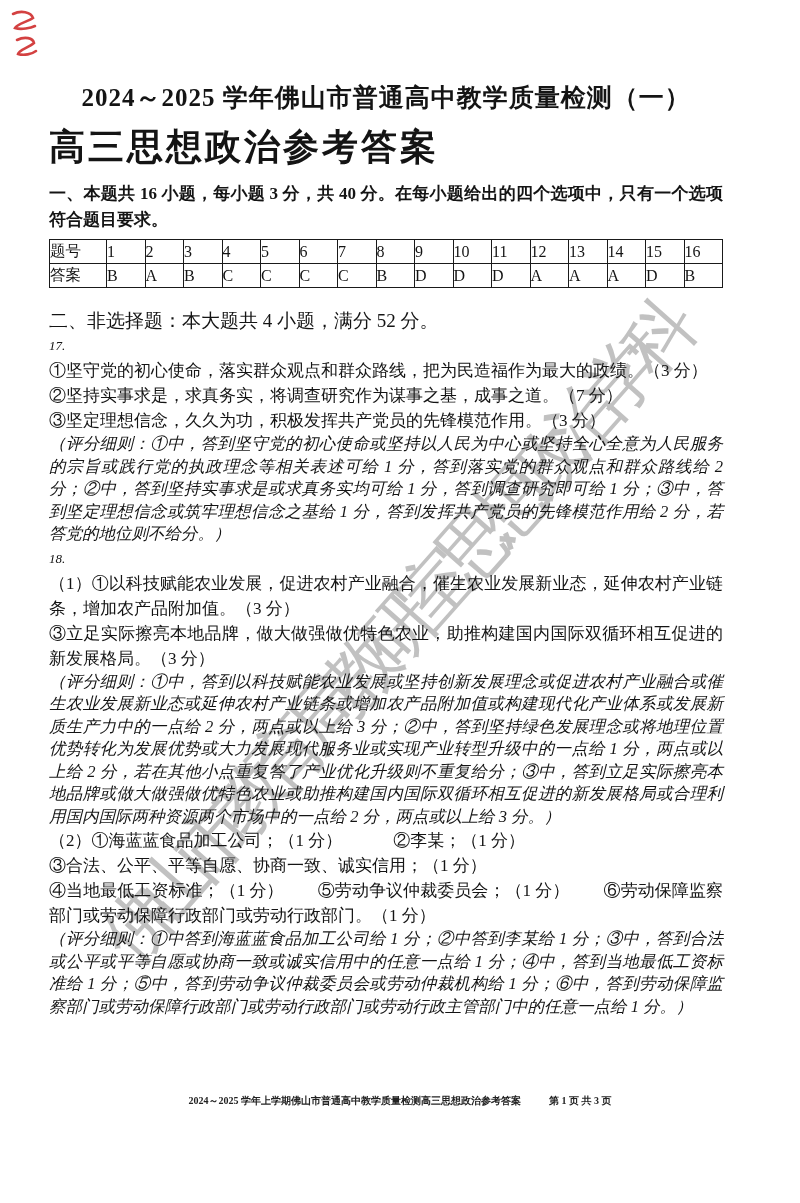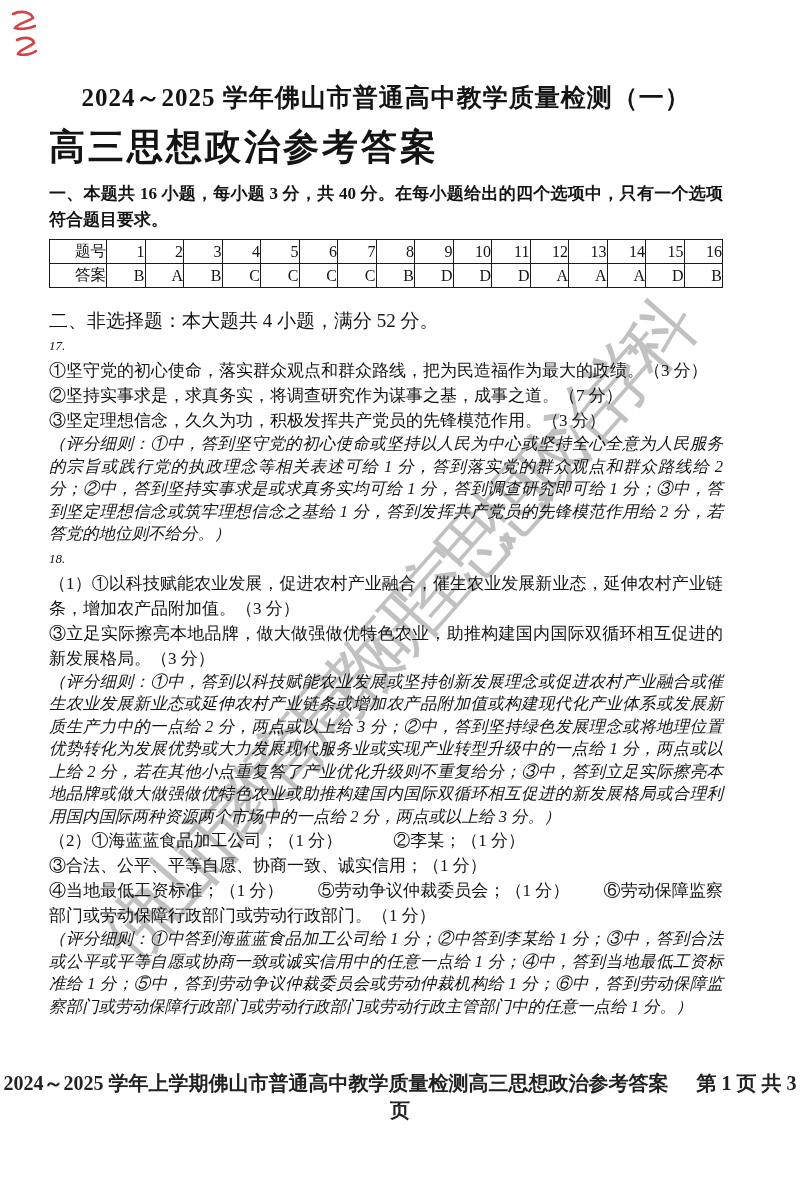--- a/index.html
+++ b/index.html
@@ -27,34 +27,34 @@
     font-family:"Liberation Sans","DejaVu Sans",sans-serif;
   }
   .intro{
     margin:12px 0 0;font-size:17px;font-weight:bold;line-height:26px;
     text-align:justify;
   }
   table.answers{
     border-collapse:collapse;table-layout:fixed;width:100%;margin-top:6px;
   }
   table.answers td{
-    border:1.4px solid #1a1a1a;height:23px;padding:0;text-align:right;
+    border:1.4px solid #1a1a1a;height:23px;padding:0;text-align:left;
     vertical-align:middle;font-size:16px;
   }
   table.answers td.head{width:56px;font-size:15.5px;}
   .sec2{margin:20px 0 0;font-size:19px;font-weight:normal;line-height:25px;}
   .qnum{margin:0;font-size:13px;line-height:25px;font-style:italic;}
   .pt{margin:0;font-size:17px;line-height:25px;text-align:justify;}
   .rubric{
     margin:0;font-size:16.5px;line-height:22.5px;text-align:justify;
     font-style:italic;
   }
   .footer{
-    position:absolute;left:0;right:0;top:1070px;z-index:1;text-align:center;
-    font-size:20px;font-weight:bold;color:#222;
+    position:absolute;left:0;right:0;top:1094px;z-index:1;text-align:center;
+    font-size:10px;font-weight:bold;color:#222;
   }
   .footer .gap{display:inline-block;width:28px;}
 </style>
 </head>
 <body>
 
 <div class="page">
 
   <div class="watermark">佛山市教育局教研室思想政治学科</div>
 

